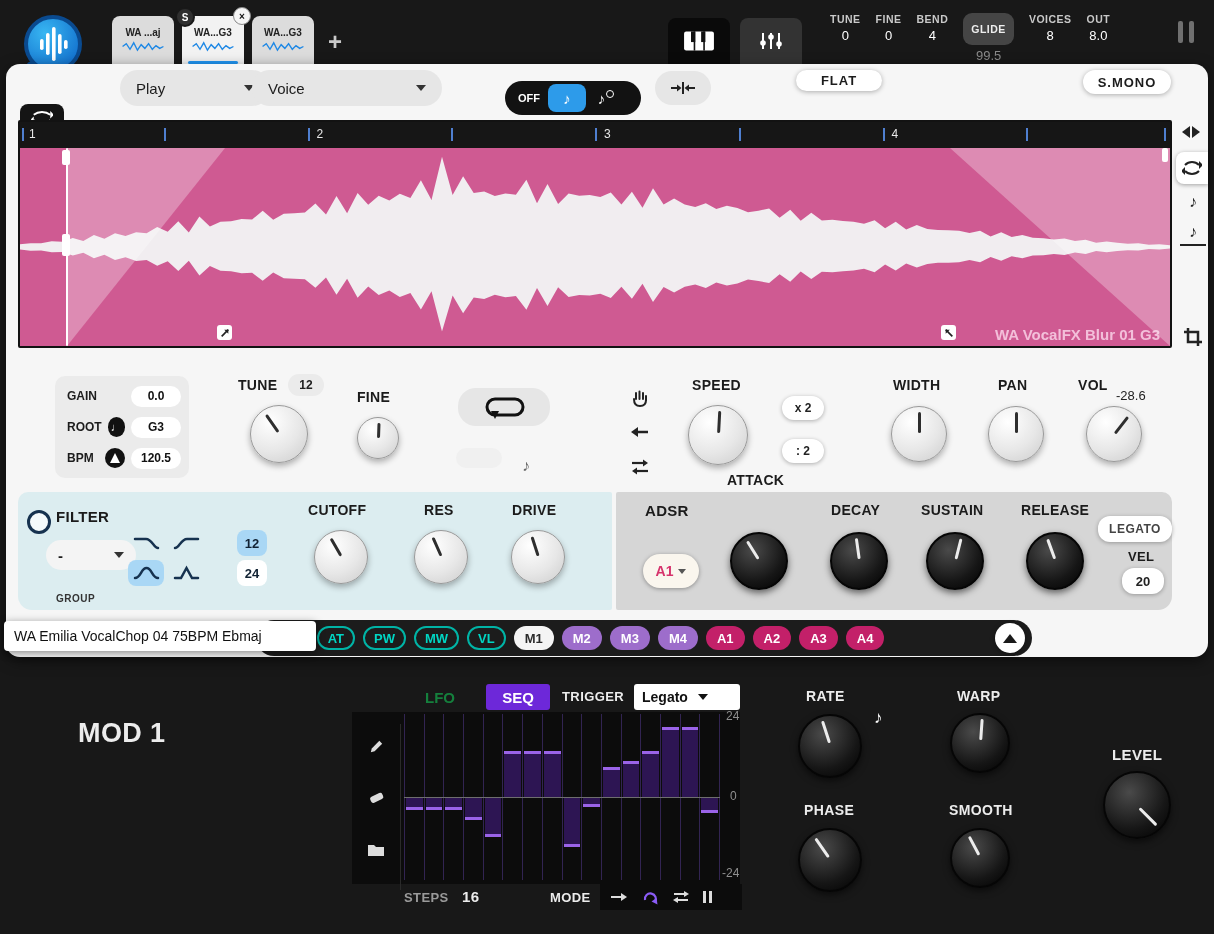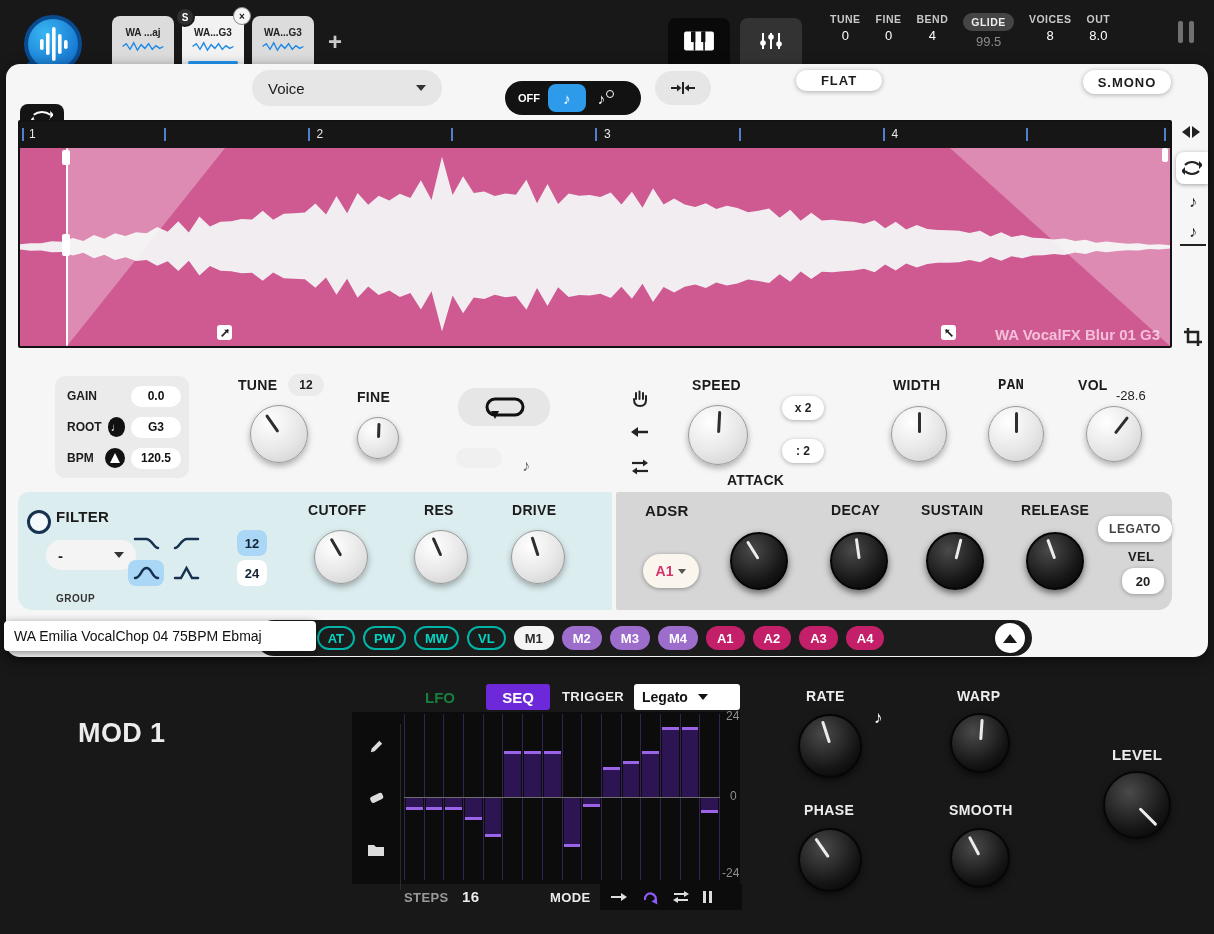--- a/index.html
+++ b/index.html
@@ -18,21 +18,21 @@
   .tab-badge{position:absolute;top:-9px;width:16px;height:16px;border-radius:50%;font-size:10px;font-weight:bold;
        display:flex;align-items:center;justify-content:center;}
   .tab-badge.s{left:-7px;background:#2f2f2f;color:#fff;border:2px solid #181818;}
   .tab-badge.x{right:-7px;background:#f5f5f5;color:#111;border:1px solid #888;}
   #add-tab{position:absolute;left:328px;top:28px;color:#c9c9c9;font-size:24px;font-weight:bold;cursor:pointer;}
   .view-btn{position:absolute;top:18px;width:62px;height:46px;border-radius:8px 8px 0 0;
        display:flex;align-items:center;justify-content:center;}
   #metrics{position:absolute;left:830px;top:13px;display:flex;gap:15px;align-items:flex-start;}
   .metric{display:flex;flex-direction:column;align-items:center;gap:3px;}
   .metric-label{font-size:10.5px;font-weight:bold;color:#c9c9c9;letter-spacing:.5px;}
-  .metric-label.pill{background:#454545;color:#eee;border-radius:9px;padding:3px 8px;}
+  .metric-label.pill{background:#454545;color:#eee;border-radius:9px;padding:10px 8px;}
   .metric-value{font-size:13px;color:#fff;}
   .metric-value.dim{color:#8a8a8a;}
   #pause-icon{position:absolute;left:1178px;top:21px;display:flex;gap:6px;}
   #pause-icon div{width:5px;height:22px;background:#707070;border-radius:2px;}
 
   
   #panel{position:absolute;left:6px;top:64px;width:1202px;height:593px;background:#f6f6f6;
        border-radius:14px;box-shadow:0 4px 14px rgba(0,0,0,.5);}
 
   .pill-gray{position:absolute;background:#e6e6e6;border-radius:18px;display:flex;align-items:center;
@@ -233,20 +233,24 @@
 
   <div class="abs" style="left:20px;top:94px;width:44px;height:26px;background:#141414;border-radius:8px 8px 0 0;display:flex;align-items:center;justify-content:center;">
     <svg viewBox="0 0 24 16" width="22" height="15">
       <path d="M3,5 C8,1 16,1 21,5" fill="none" stroke="#fff" stroke-width="2"></path>
       <polygon points="21,1 21,9 25,5" fill="#fff"></polygon>
       <path d="M21,11 C16,15 8,15 3,11" fill="none" stroke="#fff" stroke-width="2"></path>
       <polygon points="3,7 3,15 -1,11" fill="#fff"></polygon>
     </svg>
   </div>
 
+  <div class="pill-gray" style="left:120px;top:70px;width:118px;height:36px;padding:0 16px;justify-content:space-between;">
+    <span>Play</span>
+    <span class="caret"></span>
+  </div>
   <div class="pill-gray" style="left:252px;top:70px;width:158px;height:36px;padding:0 16px;justify-content:space-between;">
     <span>Voice</span>
     <span class="caret"></span>
   </div>
 
   <div class="abs" style="left:505px;top:71px;width:136px;height:34px;background:#121212;border-radius:17px;display:flex;align-items:center;">
     <span style="color:#fff;font-size:11px;font-weight:bold;padding:0 8px 0 13px;">OFF</span>
     <span style="width:38px;height:28px;background:#2d9bea;border-radius:8px;display:flex;align-items:center;justify-content:center;color:#fff;font-size:15px;">♪</span>
     <span style="width:40px;height:28px;display:flex;align-items:center;justify-content:center;color:#fff;font-size:15px;gap:1px;">
       <span>♪</span>
@@ -399,21 +403,21 @@
       <div class="needle" style="transform: rotate(3deg);"></div>
     </div>
   <div class="badge shadow" style="left:782px;top:396px;width:42px;height:24px;">x 2</div>
   <div class="badge shadow" style="left:782px;top:439px;width:42px;height:24px;">: 2</div>
 
   <div class="ctl-label" style="left:893px;top:377px;">WIDTH</div>
   <div class="knob light" style="left:891px;top:406px;width:54px;height:54px;">
       <div class="needle" style="transform: rotate(0deg);"></div>
     </div>
 
-  <div class="ctl-label" style="left:998px;top:377px;font-family:Liberation Mono, monospace;">PAN</div>
+  <div class="ctl-label" style="left:998px;top:377px;">PAN</div>
   <div class="knob light" style="left:988px;top:406px;width:54px;height:54px;">
       <div class="needle" style="transform: rotate(0deg);"></div>
     </div>
 
   <div class="ctl-label" style="left:1078px;top:377px;">VOL</div>
   <div class="abs" style="left:1116px;top:378px;font-size:13px;color:#222;">-28.6</div>
   <div class="knob light" style="left:1086px;top:406px;width:54px;height:54px;">
       <div class="needle" style="transform: rotate(38deg);"></div>
     </div>
 

